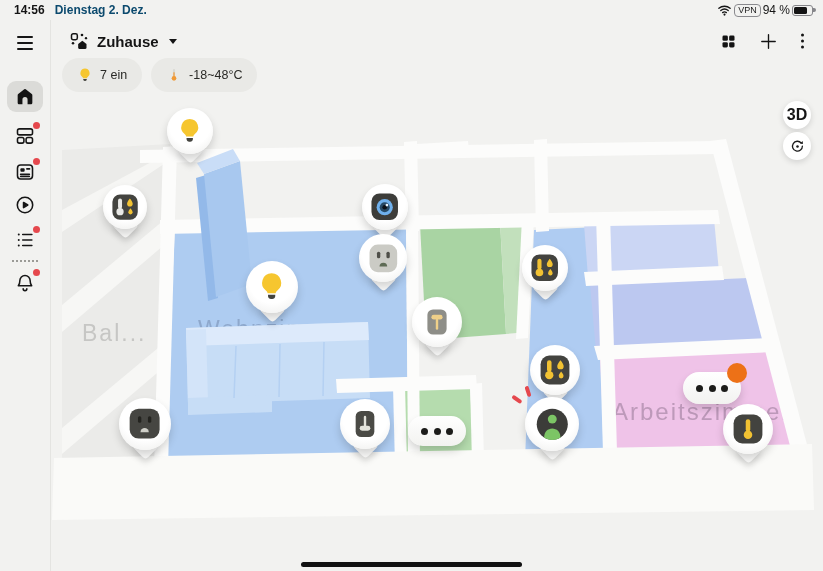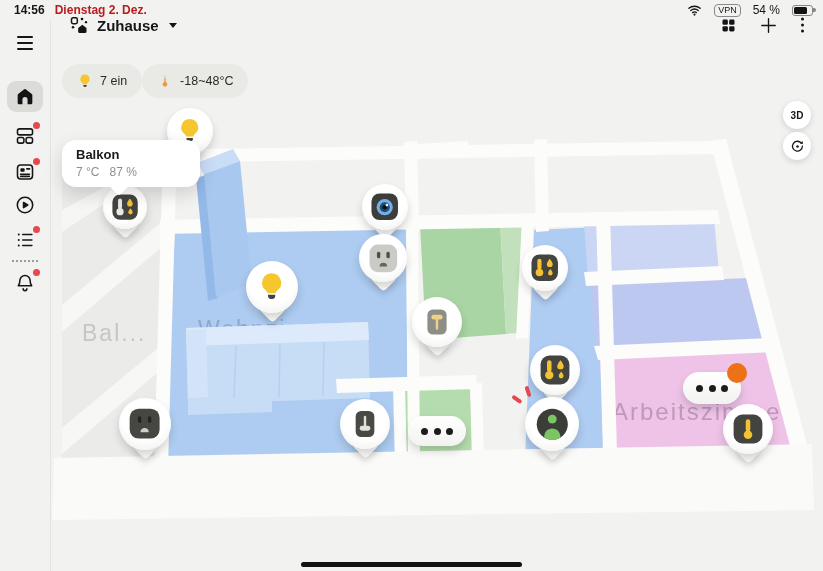--- a/index.html
+++ b/index.html
@@ -2,51 +2,51 @@
 <html><head>
 <meta charset="utf-8">
 <style>
   html,body{margin:0;padding:0;background:#d9d9d9;}
   .screen{position:relative;width:823px;height:571px;overflow:hidden;background:#F2F2F0;
           font-family:"Liberation Sans",sans-serif;color:#151515;}
   
   .statusbar{position:absolute;left:0;top:0;right:0;height:20px;display:flex;align-items:center;
              padding:0 10px;font-size:12px;z-index:30;}
   .sb-time{font-weight:700;margin-left:4px;text-align:center;}
-  .sb-date{font-weight:700;margin-left:10px;color:#b91c1c;}
-  .sb-right{margin-left:auto;display:flex;align-items:center;gap:12px;}
+  .sb-date{font-weight:700;margin-left:10px;color:#0c4a6e;}
+  .sb-right{margin-left:auto;display:flex;align-items:center;gap:2px;}
   .vpn{border:1px solid #8a8a8e;border-radius:4px;font-size:9px;padding:0px 3px;line-height:11px;color:#1b1b1b;}
   .bat{position:relative;width:21px;height:11px;border:1px solid #86868a;border-radius:3px;padding:1px;box-sizing:border-box;}
   .bat i{display:block;width:74%;height:100%;background:#141414;border-radius:1.5px;}
   .bat::after{content:'';position:absolute;right:-3.5px;top:2.5px;width:2.5px;height:4px;background:#86868a;border-radius:0 2px 2px 0;}
   
   .rail{position:absolute;left:0;top:20px;bottom:0;width:50px;border-right:1px solid #E4E4E1;z-index:25;}
   .rail-item{position:absolute;left:0;width:50px;display:flex;justify-content:center;}
   .rail svg{width:22px;height:22px;}
   .burger{display:flex;flex-direction:column;gap:4px;padding-top:4px;}
   .burger b{display:block;width:16px;height:2px;border-radius:2px;background:#161616;}
   .active-bg{position:absolute;left:7px;top:-5px;width:36px;height:31px;background:#DBDBD8;border-radius:9px;}
   .rbadge{position:absolute;top:-3px;right:10px;width:7px;height:7px;border-radius:50%;background:#E5484D;}
   .dots-div{width:26px;border-top:2px dotted #9b9b97;}
   
-  .header{position:absolute;left:51px;top:8px;right:0;height:34px;display:flex;align-items:center;z-index:20;}
+  .header{position:absolute;left:51px;top:24px;right:0;height:34px;display:flex;align-items:center;z-index:20;}
   .h-title-group{display:flex;align-items:center;gap:8px;margin-left:18px;}
   .h-title{font-size:15px;font-weight:700;}
   .caret{width:0;height:0;border-left:4.5px solid transparent;border-right:4.5px solid transparent;border-top:5.5px solid #141414;margin-left:2px;}
   .h-actions{margin-left:auto;display:flex;align-items:center;gap:22px;margin-right:18px;}
   .h-actions svg{display:block;}
   
-  .chips{position:absolute;left:62px;top:64px;display:flex;gap:0;z-index:20;}
+  .chips{position:absolute;left:62px;top:58px;display:flex;gap:9px;z-index:20;}
   .chip{display:flex;align-items:center;gap:7px;height:34px;padding:0 15px;border-radius:17px;
         background:#E9E9E6;font-size:12.5px;font-weight:500;color:#2a2a27;}
   .chip svg{display:block;}
   
   .mapbtn{position:absolute;right:12px;width:28px;height:28px;border-radius:50%;background:#fff;
           box-shadow:0 2px 6px rgba(0,0,0,.14);display:flex;align-items:center;justify-content:center;
-          font-size:10px;font-weight:700;z-index:20;}
+          font-size:16px;font-weight:700;z-index:20;}
   
   .plan{position:absolute;left:0;top:0;z-index:1;}
   .plan text{font-family:"Liberation Sans",sans-serif;letter-spacing:2px;}
   
   .pins{position:absolute;inset:0;z-index:5;}
   .pin{position:absolute;transform:translate(-50%,-50%);}
   .pin.drop{width:var(--s);height:var(--s);}
   .pin .tail{position:absolute;left:50%;top:calc(var(--s) - 13px);width:19px;height:19px;margin-left:-9.5px;
              background:#fbfbfa;border-radius:4px;transform:rotate(45deg);box-shadow:3px 3px 6px rgba(0,0,0,.13);}
   .pin .disc{position:absolute;inset:0;border-radius:50%;
@@ -271,40 +271,33 @@
         <span class="disc">
           <svg viewBox="0 0 24 24">
             <rect x="1.2" y="1.2" width="21.6" height="21.6" rx="6.5" fill="#43433F"></rect>
             <rect x="10.3" y="4.6" width="3.4" height="9.4" rx="1.7" fill="#F2C232"></rect>
             <circle cx="12" cy="16.3" r="3.2" fill="#F2C232"></circle>
           </svg>
         </span>
       </div>
     </div>
 
-  <div class="tooltip">
-    <div class="t-title">Balkon</div>
-    <div class="t-vals">
-      <span>7 °C</span>
-      <span>87 %</span>
-    </div>
-  </div>
 
   <div class="statusbar">
     <span class="sb-time">14:56</span>
     <span class="sb-date">Dienstag 2. Dez.</span>
     <div class="sb-right">
       <svg width="15" height="12" viewBox="0 0 24 20">
         <path d="M2.6 7.2a14.6 14.6 0 0 1 18.8 0" fill="none" stroke="#141414" stroke-width="2.2" stroke-linecap="round"></path>
         <path d="M5.8 10.9a9.6 9.6 0 0 1 12.4 0" fill="none" stroke="#141414" stroke-width="2.2" stroke-linecap="round"></path>
         <path d="M8.9 14.4a5 5 0 0 1 6.2 0" fill="none" stroke="#141414" stroke-width="2.2" stroke-linecap="round"></path>
         <circle cx="12" cy="17.6" r="1.8" fill="#141414"></circle>
       </svg>
       <span class="vpn">VPN</span>
-      <span>54 %</span>
+      <span>94 %</span>
       <span class="bat">
           <i></i>
         </span>
     </div>
   </div>
 
   <nav class="rail">
     <div class="rail-item" style="top:12px;">
       <span class="burger">
           <b></b>

